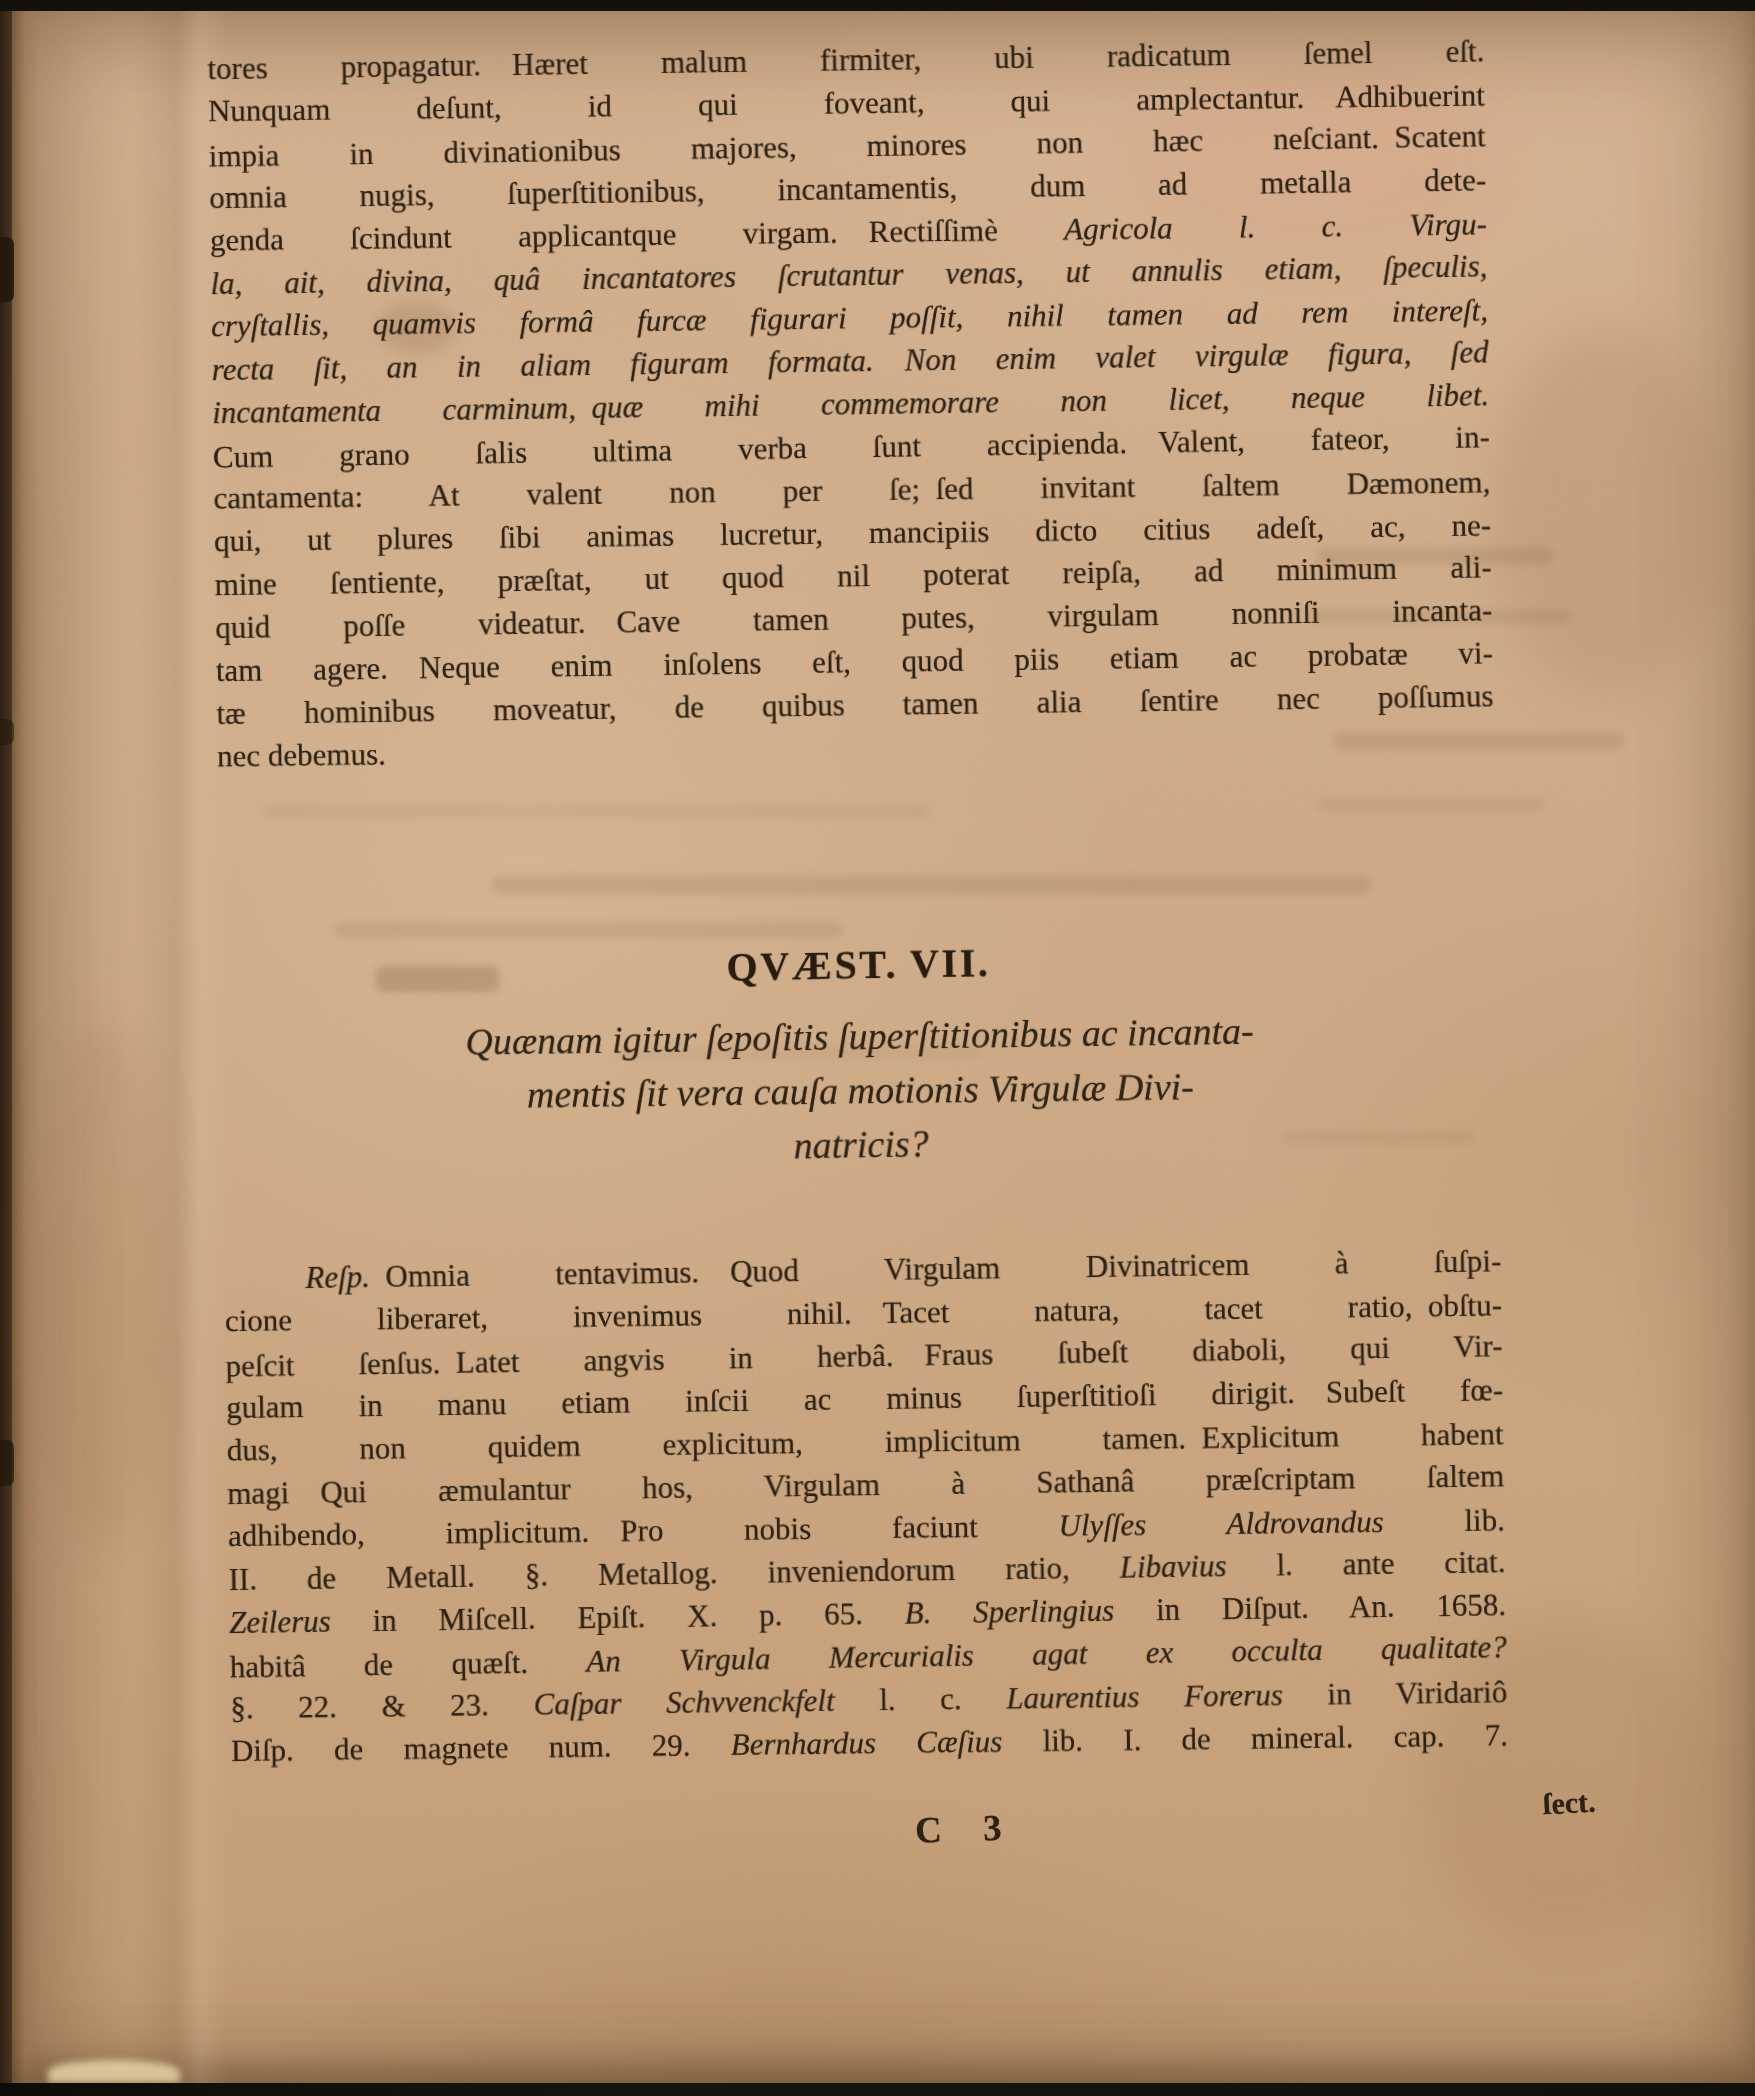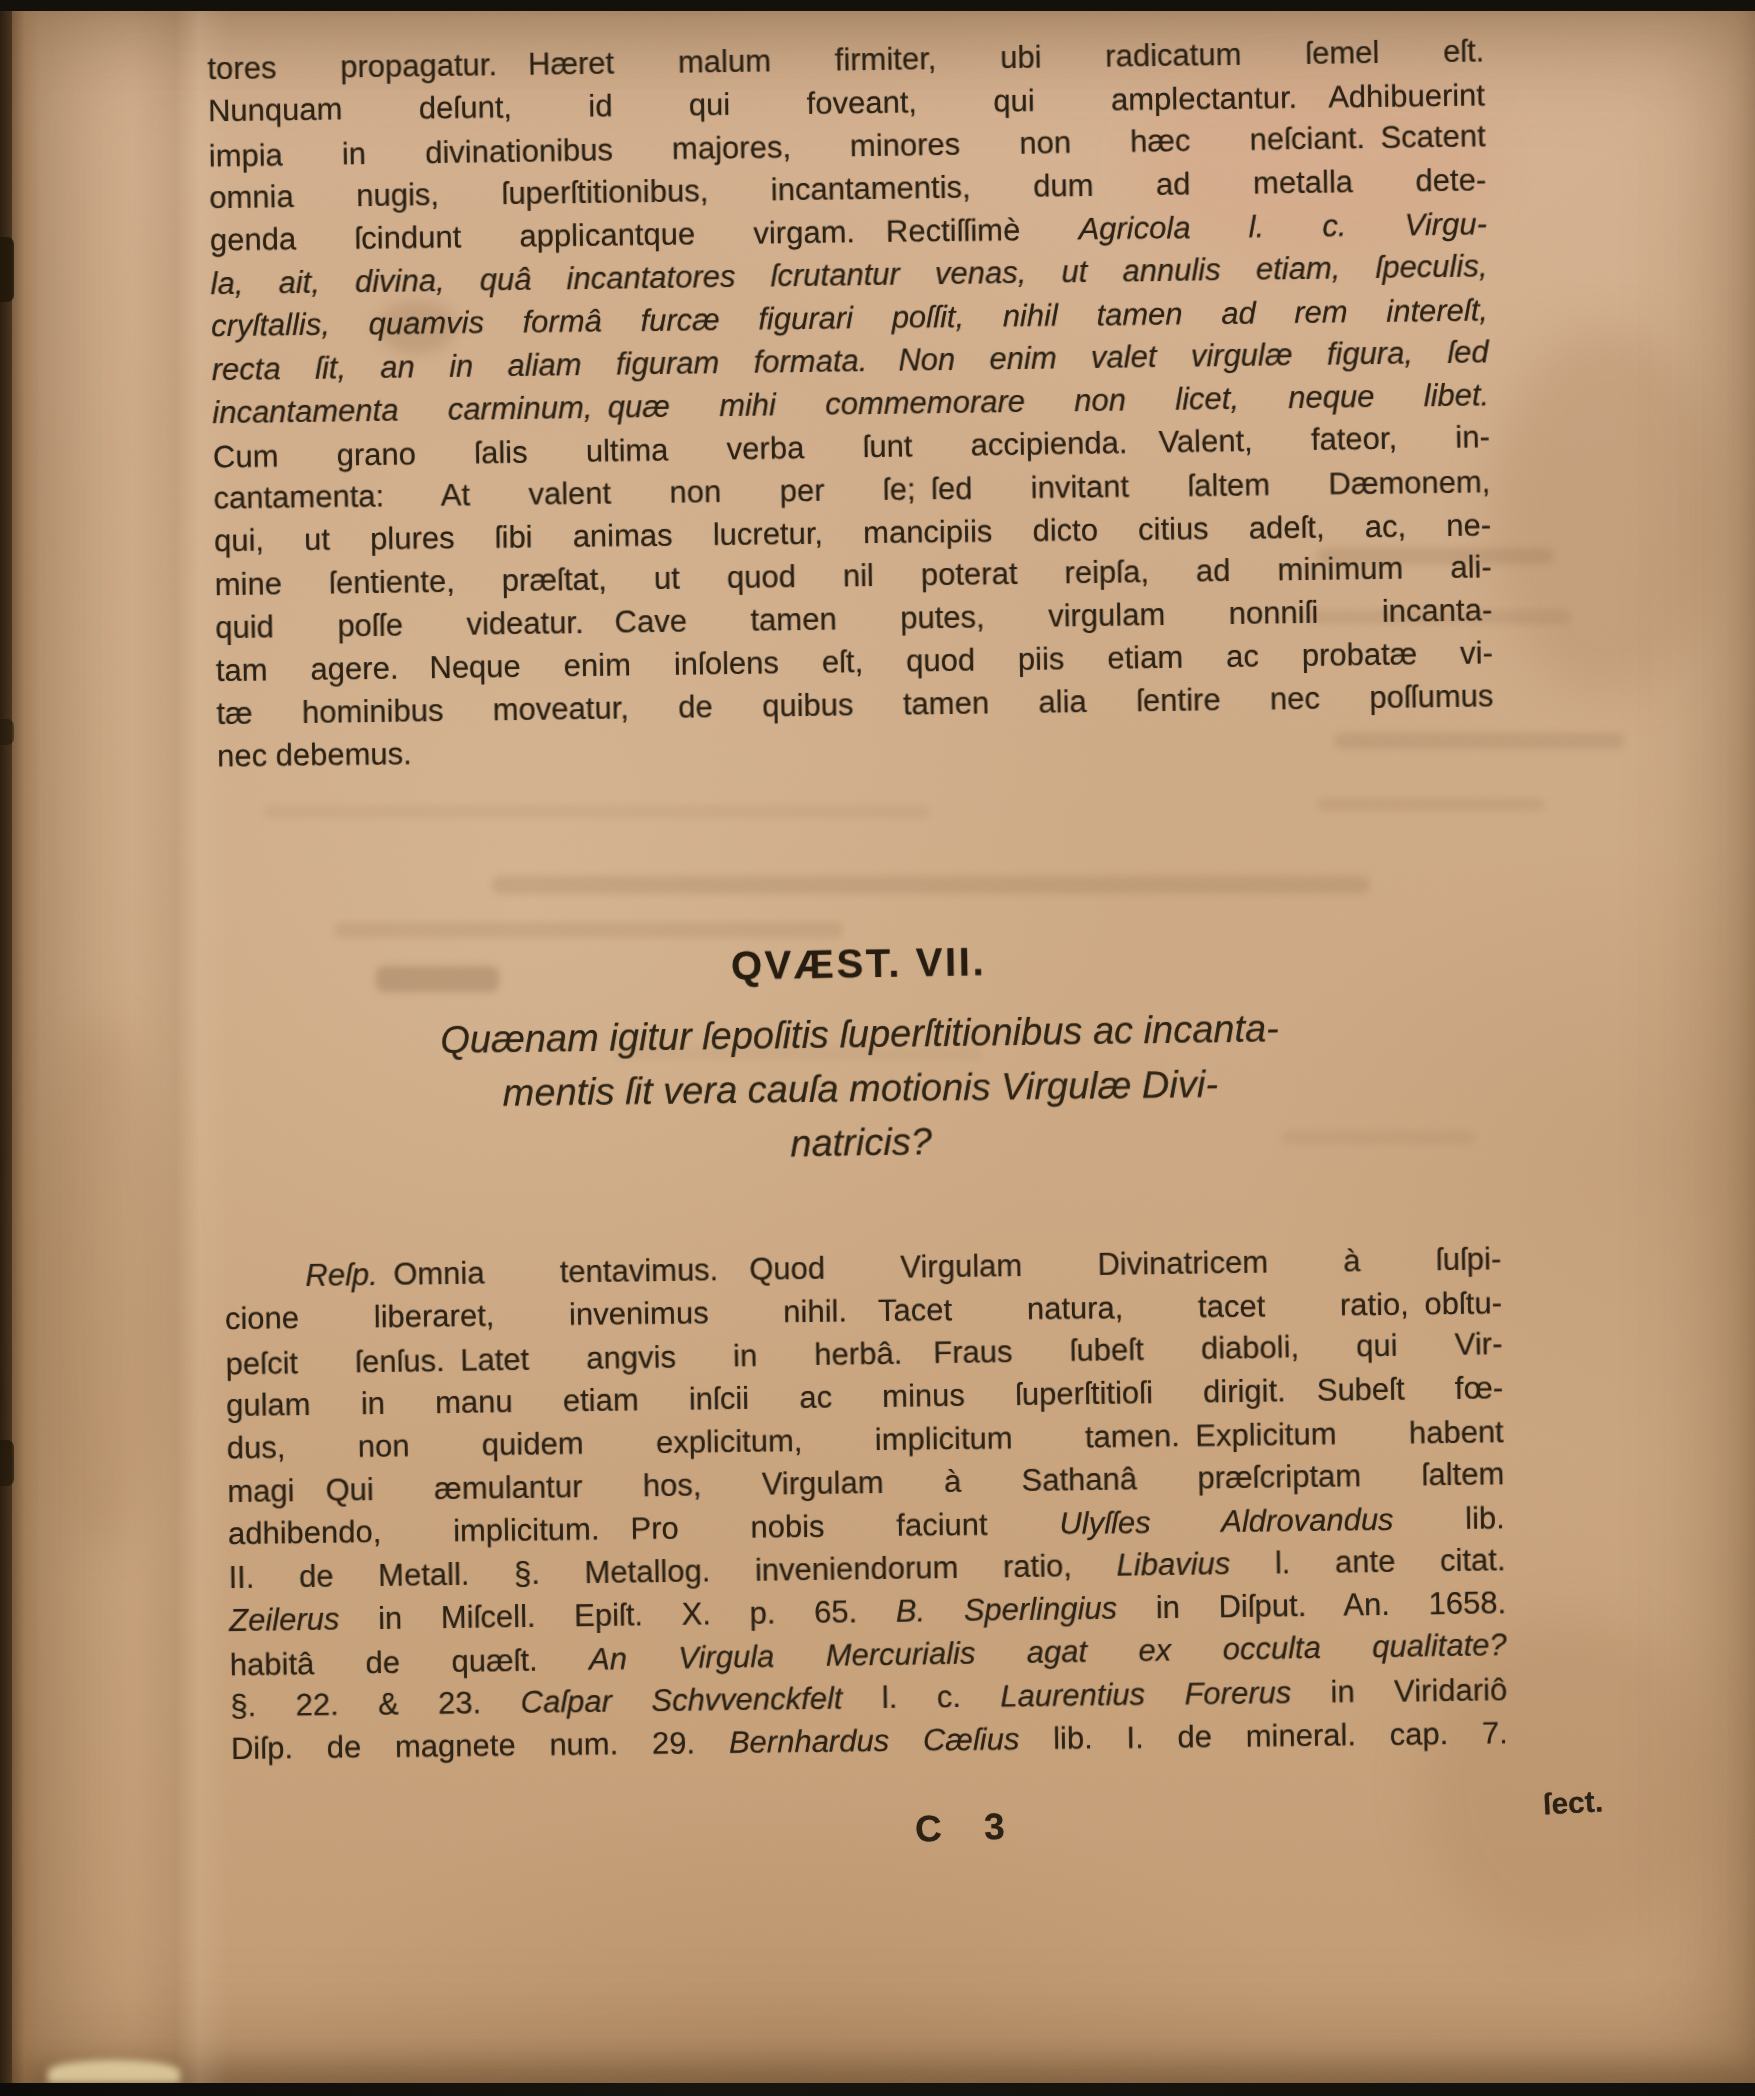--- a/index.html
+++ b/index.html
@@ -1,17 +1,17 @@
 <!DOCTYPE html>
 <html style="font-size:14px"><head>
 <meta charset="utf-8">
 <style>
   html,body{margin:0;padding:0;background:#17140f;}
   .scan{position:relative;width:1756px;height:2096px;background:#17140f;overflow:hidden;
-        font-family:Liberation Sans, sans-serif;}
+        font-family:Liberation Serif, serif;}
   .strip{position:absolute;left:0;right:0;background:#14110d;z-index:40;}
   .strip.top{top:0;height:11.4px;}
   .strip.bottom{bottom:0;height:13px;background:linear-gradient(90deg,#0e0c09,#181510 40%,#12100c);}
 
   
   .page{position:absolute;top:11.4px;bottom:13px;left:0;right:0;
         background:
           radial-gradient(878px 527px at 72% 7%, rgba(230,190,160,0.28), rgba(230,190,160,0) 70%),
           radial-gradient(790px 790px at 30% 42%, rgba(236,212,180,0.25), rgba(236,212,180,0) 75%),
           radial-gradient(614px 439px at 95% 55%, rgba(170,130,90,0.22), rgba(170,130,90,0) 70%),

